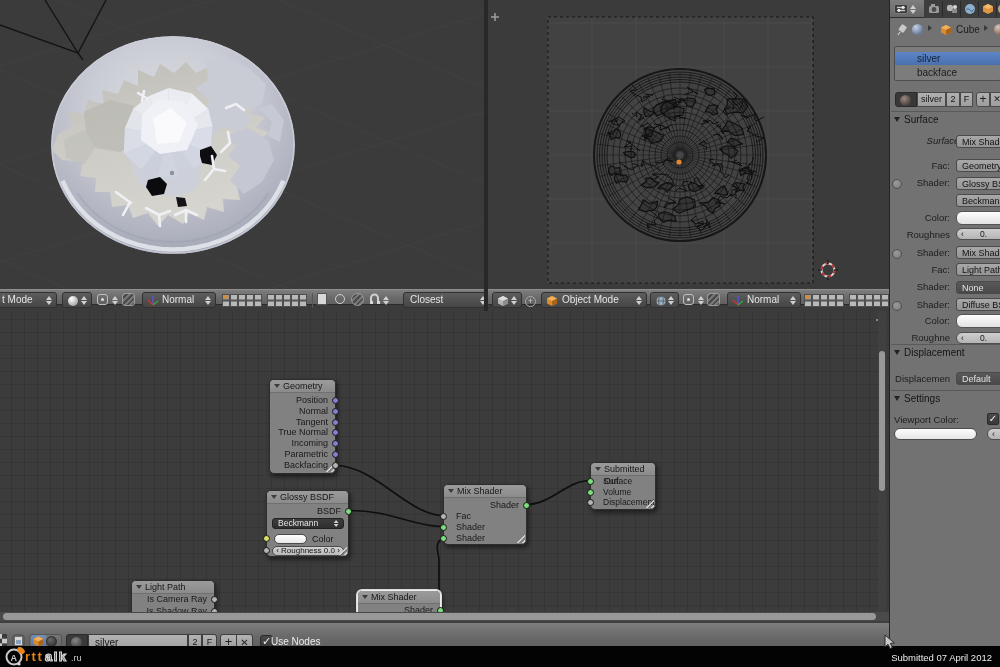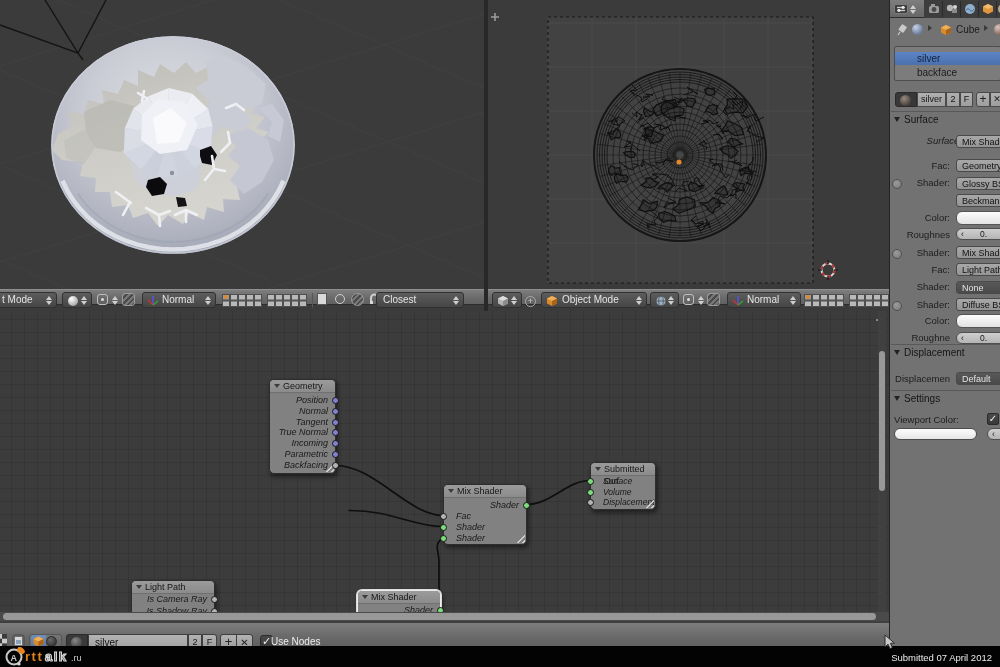--- a/index.html
+++ b/index.html
@@ -12,21 +12,21 @@
 .updn{position:absolute;right:3px;top:3px;width:7px;height:9px;}
 .updn:before,.updn:after{content:"";position:absolute;left:0;border-left:3.5px solid transparent;border-right:3.5px solid transparent;}
 .updn:before{top:0;border-bottom:4px solid #cfcfcf;}
 .updn:after{bottom:0;border-top:4px solid #cfcfcf;}
 .hbtn{position:absolute;top:3px;height:15px;box-sizing:border-box;}
 
 .node{position:absolute;background:#818181;border:1px solid #2d2d2d;border-radius:5px;box-shadow:1.5px 2.5px 4px rgba(0,0,0,.45);font-size:9px;color:#191919;box-sizing:border-box;}
 .node.sel{border:1px solid #ececec;box-shadow:0 0 0 1px #dcdcdc,1.5px 2.5px 4px rgba(0,0,0,.45);}
 .nhead{position:absolute;left:0;top:0;right:0;height:12px;background:linear-gradient(#9b9b9b,#8b8b8b);border-bottom:1px solid #707070;border-radius:4px 4px 0 0;line-height:12px;padding-left:13px;font-size:9px;color:#161616;}
 .nhead:before{content:"";position:absolute;left:4px;top:4px;border-left:3px solid transparent;border-right:3px solid transparent;border-top:4px solid #3c3c3c;}
-.nrow{position:absolute;height:11px;line-height:11px;white-space:nowrap;font-style:italic;}
+.nrow{position:absolute;height:11px;line-height:11px;white-space:nowrap;}
 .rr{right:7px;text-align:right;}
 .ll{left:12px;}
 .sock{position:absolute;width:7px;height:7px;border-radius:50%;border:1px solid #161616;box-sizing:border-box;z-index:5;}
 .sg{background:#7ddc7d;}
 .sp{background:#8080cf;}
 .sv{background:#b4b4b4;}
 .sy{background:#dede6a;}
 .grip{position:absolute;right:1px;bottom:1px;width:9px;height:9px;background:repeating-linear-gradient(135deg,transparent 0 2.5px,#d8d8d8 2.5px 4px);clip-path:polygon(100% 0,100% 100%,0 100%);opacity:.9;}
 
 #props{position:absolute;left:889px;top:0;width:111px;height:646px;background:#727272;border-left:1px solid #242424;box-sizing:border-box;}
@@ -186,21 +186,21 @@
         <div style="position:absolute;left:0;top:0;width:13px;height:13px;border-radius:50%;border:1px solid #9a9a9a;background:repeating-linear-gradient(135deg,#777 0 2px,#4a4a4a 2px 4px);box-sizing:border-box;"></div>
       </div>
 <div class="hbtn" style="left:368px;width:14px;">
         <svg width="13" height="13" style="position:absolute;left:0;top:0;">
           <path d="M3,11 L3,5 A3.5,3.5 0 0 1 10,5 L10,11" fill="none" stroke="#cfcfcf" stroke-width="2"></path>
           <rect x="2" y="8" width="3" height="3" fill="#d8d8d8"></rect>
           <rect x="9" y="8" width="3" height="3" fill="#d8d8d8"></rect>
         </svg>
       </div>
 <div class="updn" style="left:383px;top:6px;"></div>
-<div class="dd" style="left:376px;width:88px;text-align:right;">
+<div class="dd" style="left:403px;width:88px;text-align:right;">
         <span class="txt">Closest</span>
         <div class="updn"></div>
       </div>
     </div>
 
 <div class="abs" style="left:488px;top:0;width:400px;height:290px;overflow:hidden;background:#3b3b3b;">
 <svg width="400" height="290" style="position:absolute;left:0;top:0;">
 <rect x="60" y="17" width="265" height="266" fill="#424242"></rect>
 <g stroke="#4b4b4b" stroke-width="1">
 <line x1="60" y1="17" x2="60" y2="283"></line>
@@ -467,20 +467,32 @@
         <div class="nrow rr" style="top:47px;">True Normal</div>
         <div class="sock sp" style="right:-4px;top:49.400000000000006px;"></div>
         <div class="nrow rr" style="top:58px;">Incoming</div>
         <div class="sock sp" style="right:-4px;top:60.2px;"></div>
         <div class="nrow rr" style="top:69px;">Parametric</div>
         <div class="sock sp" style="right:-4px;top:71.0px;"></div>
         <div class="nrow rr" style="top:80px;">Backfacing</div>
         <div class="sock sv" style="right:-4px;top:81.80000000000001px;"></div>
         <div class="grip"></div>
       </div>
+<div class="node" style="left:266px;top:179px;width:83px;height:67px;">
+        <div class="nhead">Glossy BSDF</div>
+        <div class="nrow rr" style="top:15px;">BSDF</div>
+        <div class="sock sg" style="right:-4px;top:17px;"></div>
+        <div style="position:absolute;left:5px;top:27px;width:72px;height:11px;background:linear-gradient(#3d3d3d,#2e2e2e);border:1px solid #222;border-radius:3px;box-sizing:border-box;color:#e6e6e6;font-size:8.5px;line-height:9px;padding-left:5px;">Beckmann<div class="updn" style="transform:scale(0.8);top:0px;"></div></div>
+        <div style="position:absolute;left:7px;top:43px;width:33px;height:10px;background:linear-gradient(#ffffff,#e8e8e8);border:1px solid #4a4a4a;border-radius:5px;box-sizing:border-box;"></div>
+        <div class="nrow" style="left:45px;top:43px;">Color</div>
+        <div class="sock sy" style="left:-4px;top:44px;"></div>
+        <div style="position:absolute;left:5px;top:55px;width:72px;height:10px;background:linear-gradient(#d2d2d2,#b9b9b9);border:1px solid #4a4a4a;border-radius:5px;box-sizing:border-box;color:#161616;font-size:8px;line-height:8px;text-align:center;">‹ Roughness 0.0 ›</div>
+        <div class="sock sv" style="left:-4px;top:56px;"></div>
+        <div class="grip"></div>
+      </div>
 <div class="node" style="left:443px;top:173px;width:84px;height:61px;">
         <div class="nhead">Mix Shader</div>
         <div class="nrow rr" style="top:15px;">Shader</div>
         <div class="sock sg" style="right:-4px;top:17px;"></div>
         <div class="nrow ll" style="top:26px;">Fac</div>
         <div class="sock sv" style="left:-4px;top:28px;"></div>
         <div class="nrow ll" style="top:37px;">Shader</div>
         <div class="sock sg" style="left:-4px;top:39px;"></div>
         <div class="nrow ll" style="top:48px;">Shader</div>
         <div class="sock sg" style="left:-4px;top:50px;"></div>

